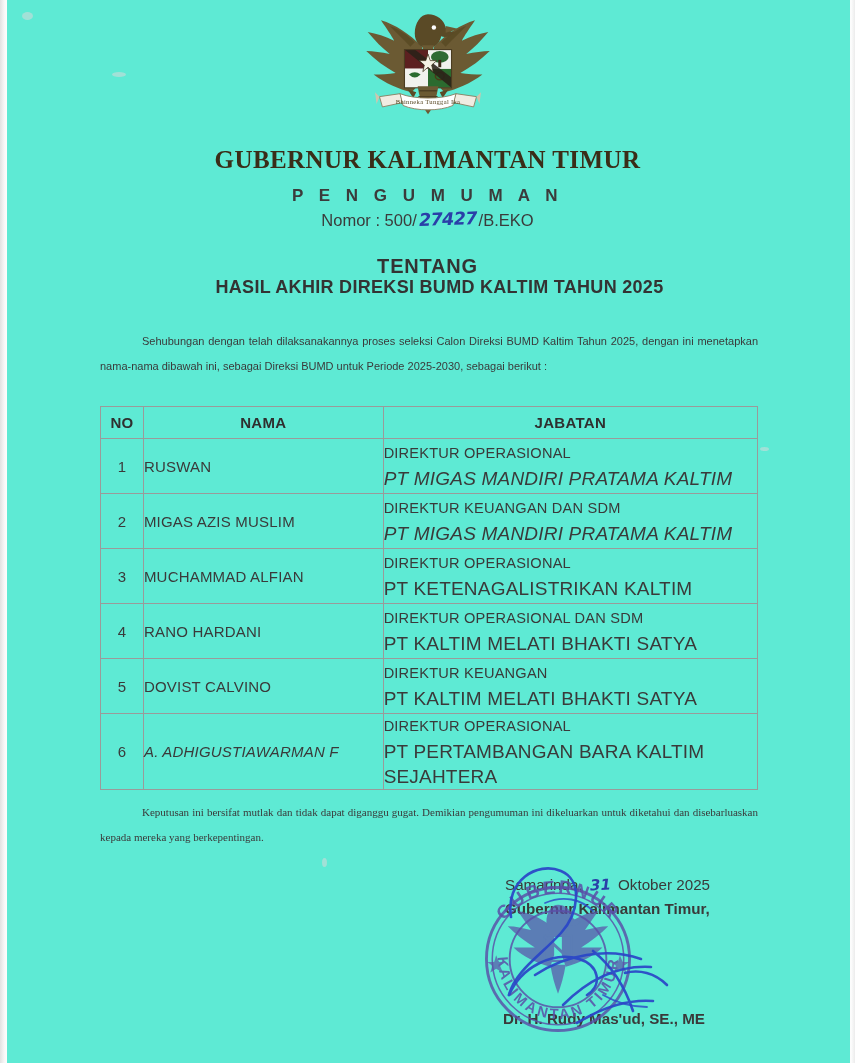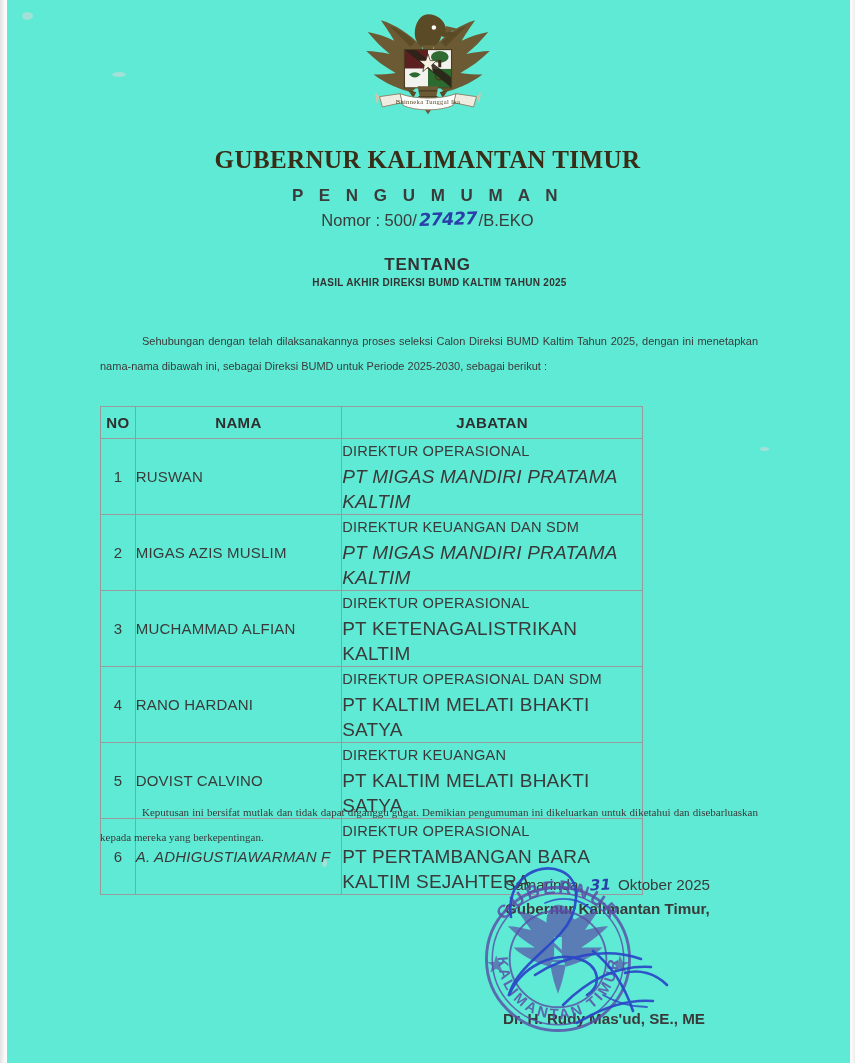--- a/index.html
+++ b/index.html
@@ -94,31 +94,31 @@
     letter-spacing: -0.6px;
     display: inline-block;
     transform: rotate(-2deg) translateY(-1px);
     padding: 0 2px;
   }
   .tentang {
     position: absolute;
     left: 0; right: 0;
     top: 255px;
     text-align: center;
-    font-size: 17px;
+    font-size: 20px;
     font-weight: 700;
     letter-spacing: 0.8px;
     color: #333;
   }
   .subject {
     position: absolute;
     left: 0; right: 0;
     top: 277px;
     text-align: center;
-    font-size: 10px;
+    font-size: 18px;
     font-weight: 700;
     letter-spacing: 0.3px;
     color: #333;
     margin-left: 24px;
   }
 
   
   .para {
     position: absolute;
     left: 100px;
@@ -130,21 +130,21 @@
   }
   .para.intro { top: 318px; }
   .para.outro { top: 789px; font-family: Liberation Serif, serif; }
   .para .indent { display: inline-block; width: 42px; }
 
   
   .result-table {
     position: absolute;
     left: 100px;
     top: 406px;
-    width: 543px;
+    width: 658px;
     border-collapse: collapse;
     font-size: 14.2px;
     color: #3a3a3a;
   }
   .result-table th,
   .result-table td {
     border: 1px solid #9a9a9a;
     padding: 0;
   }
   .result-table thead th {

